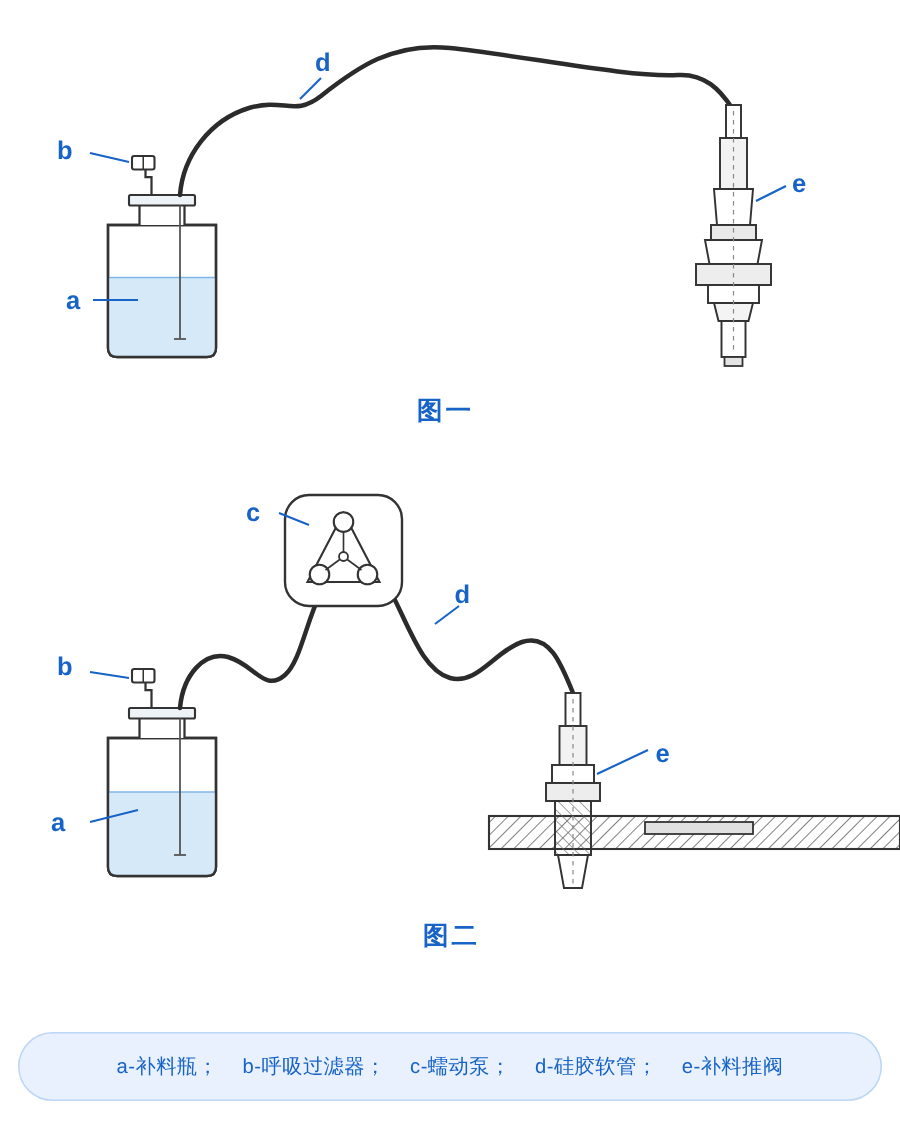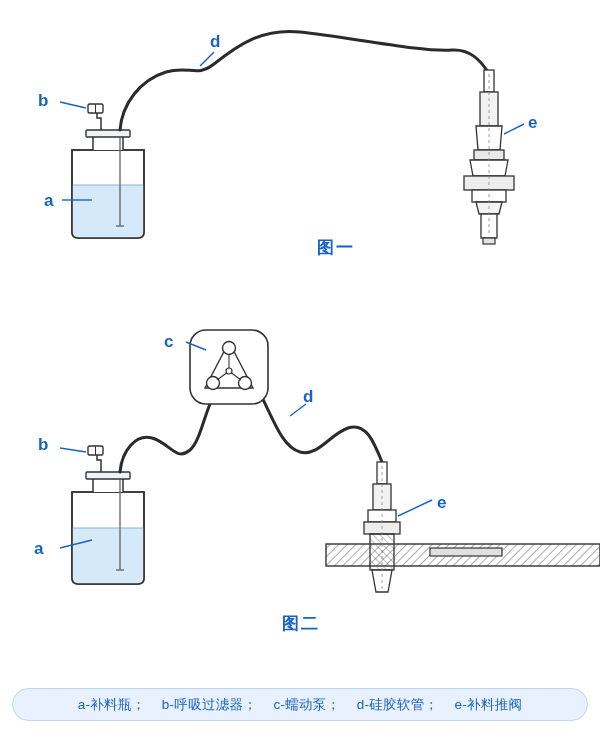--- a/index.html
+++ b/index.html
@@ -25,29 +25,29 @@
     width: 600px;
     height: 756px;
   }
   .fig-caption {
     position: absolute;
     color: #1763c6;
     font-size: 17px;
     font-weight: bold;
     letter-spacing: 2px;
   }
-  #caption-1 { left: 278px; top: 236px; margin-left: 39px; }
+  #caption-1 { left: 278px; top: 262px; }
   #caption-2 { left: 282px; top: 612px; }
 
   .legend-bar {
     position: absolute;
     left: 12px;
     top: 688px;
     width: 576px;
-    height: 33px;
+    height: 46px;
     background: #e8f1fd;
     border: 1px solid #bcd6f5;
     border-radius: 23px;
     box-sizing: border-box;
     display: flex;
     align-items: center;
     justify-content: center;
   }
   .legend-text {
     color: #1763c6;

